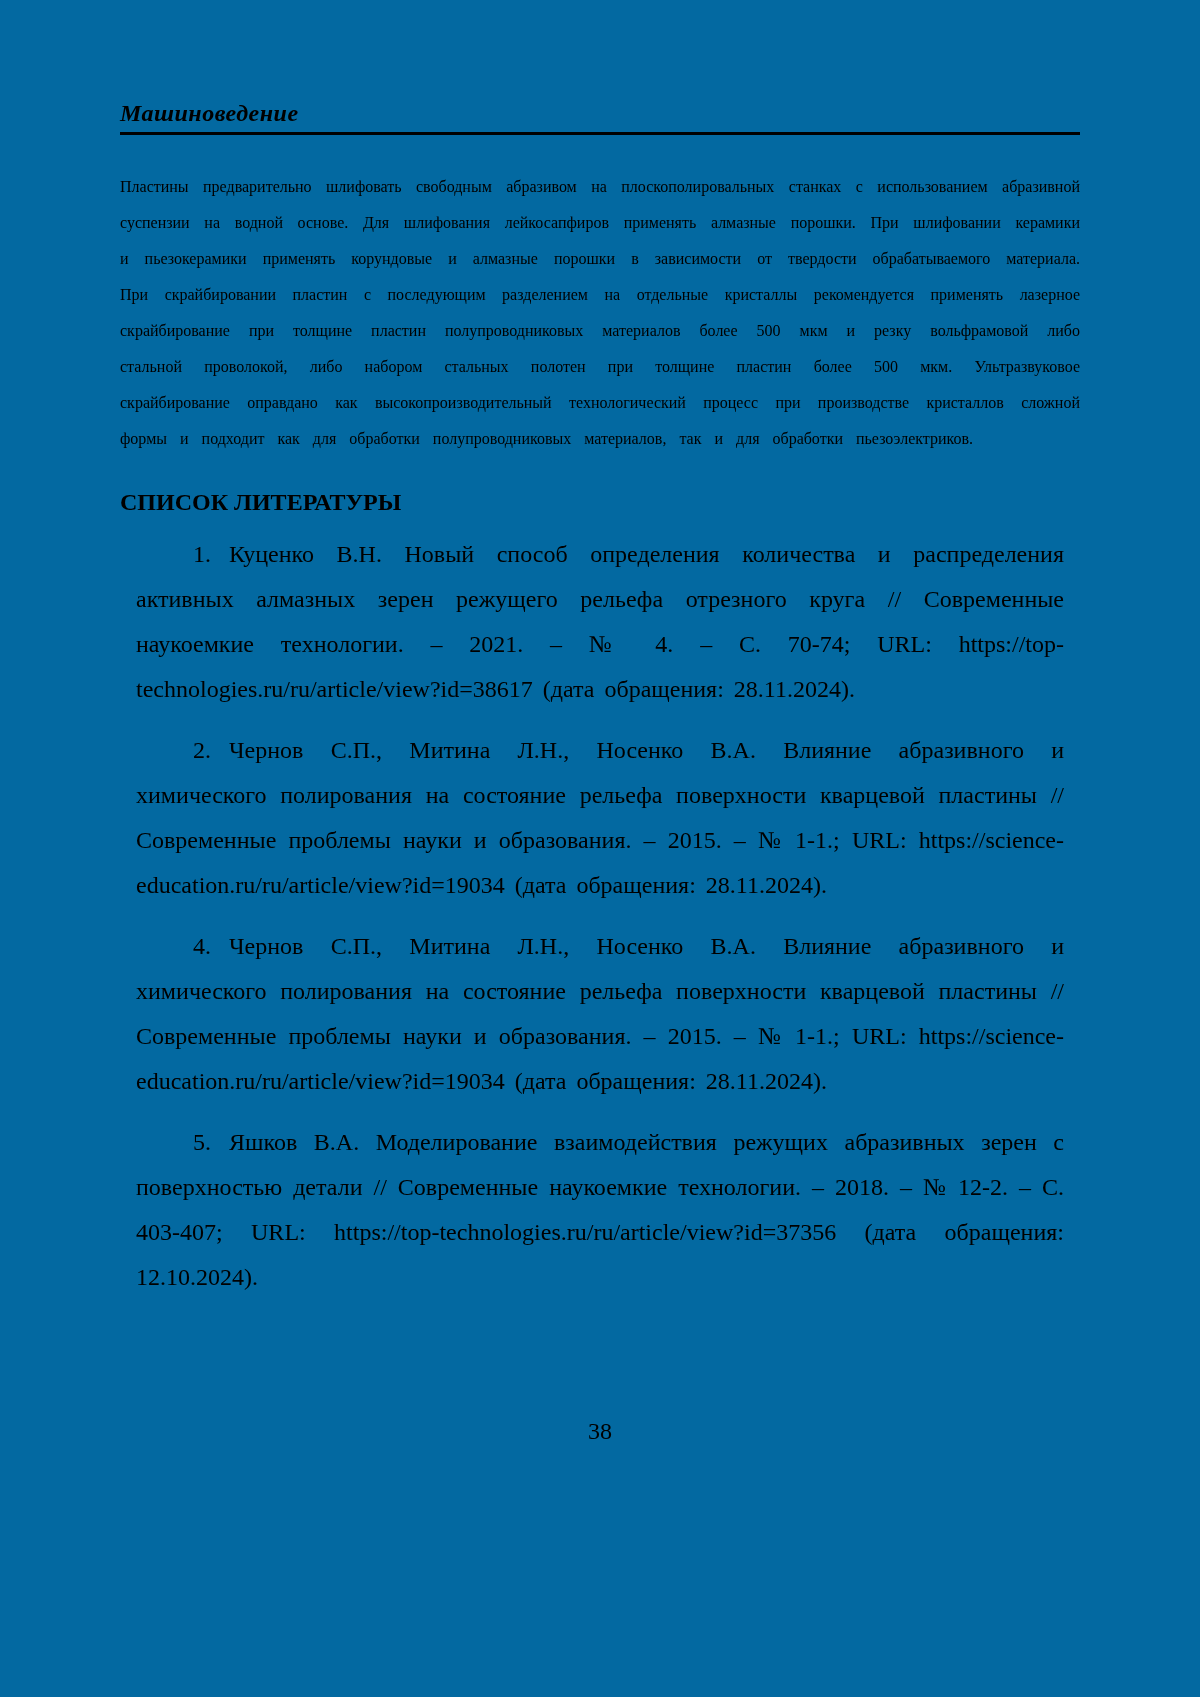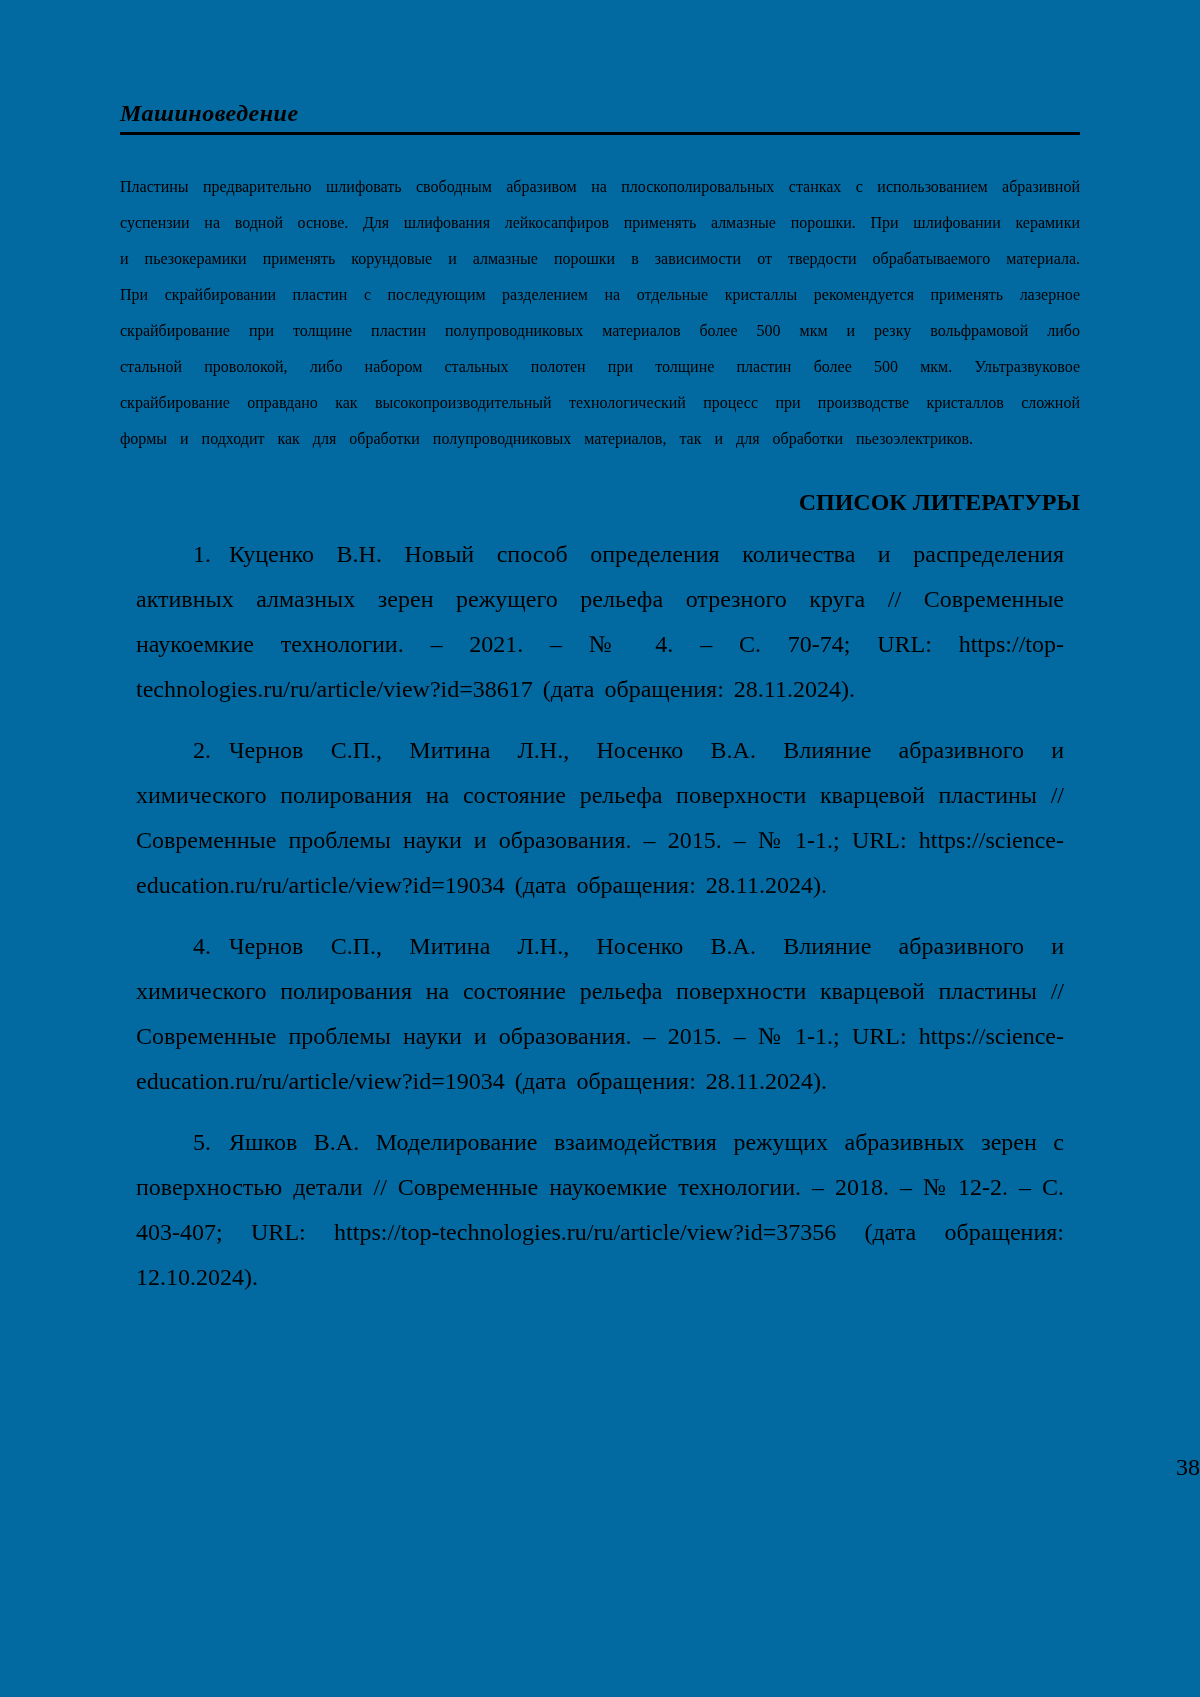--- a/index.html
+++ b/index.html
@@ -36,41 +36,41 @@
     font-size: 16px;
     line-height: 36px;
     text-align: justify;
     word-spacing: 9px;
     overflow-wrap: break-word;
   }
   .refs-title {
     margin: 32px 0 10px 0;
     font-size: 24px;
     font-weight: bold;
-    text-align: right;
+    text-align: left;
     font-style: normal;
   }
   .ref {
     margin: 16px;
     font-size: 24px;
     line-height: 45px;
     text-align: justify;
     text-indent: 57px;
     word-spacing: 4px;
     overflow-wrap: break-word;
   }
   .ref-num {
     padding-right: 18px;
   }
   .page-number {
     position: absolute;
-    top: 1454px;
+    top: 1418px;
     left: 0;
     width: 100%;
-    text-align: right;
+    text-align: center;
     font-size: 24px;
     color: #000;
   }
 </style>
 </head>
 <body>
 
 <div class="page">
   <div class="content">
 

